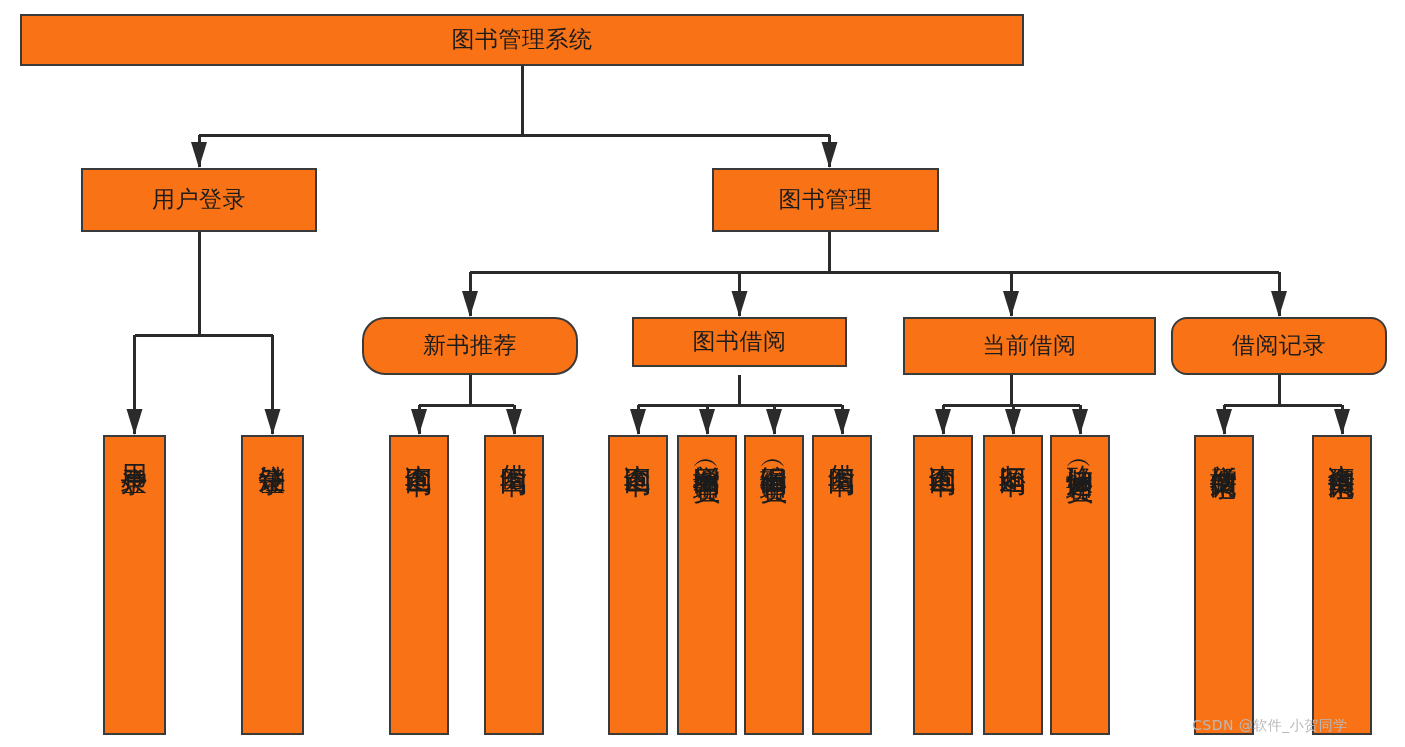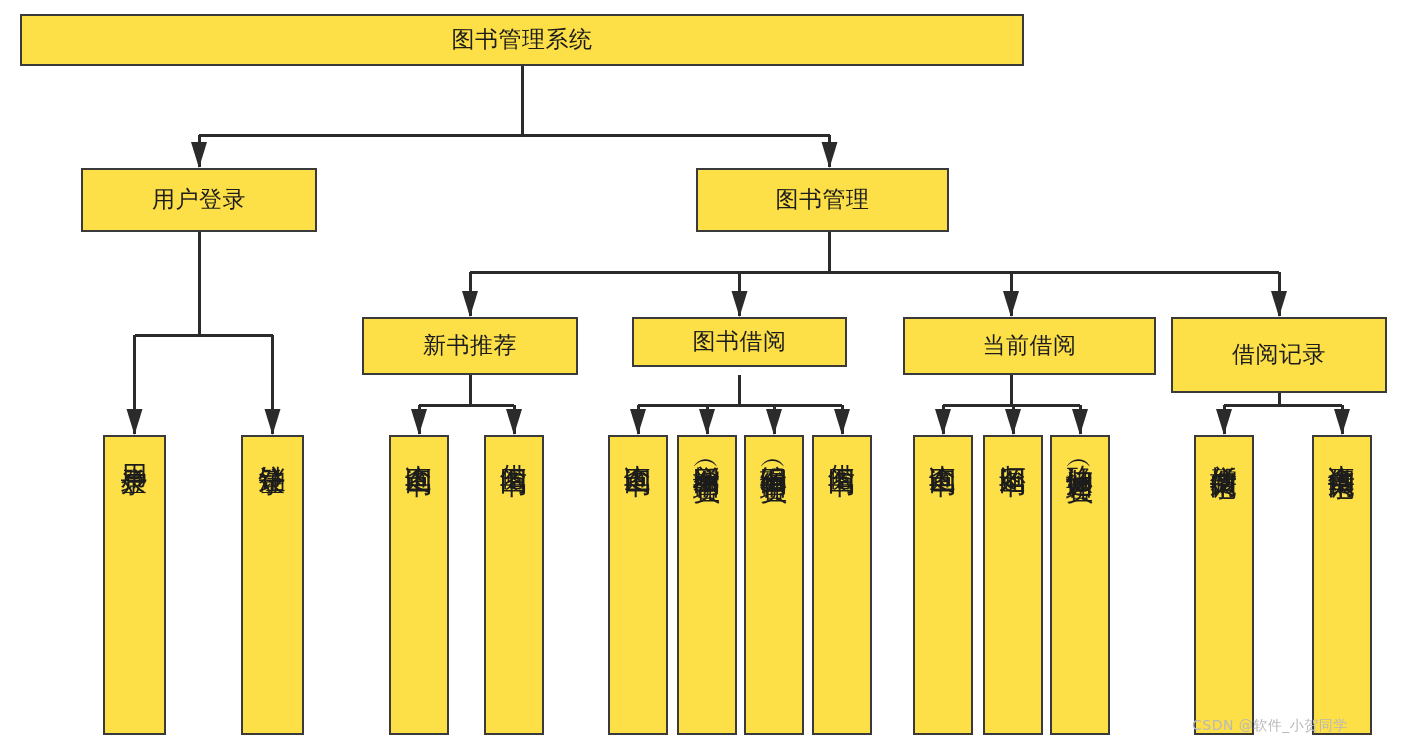--- a/index.html
+++ b/index.html
@@ -22,21 +22,21 @@
     position: absolute;
     left: 0;
     top: 0;
     width: 1405px;
     height: 747px;
     pointer-events: none;
   }
   .node {
     position: absolute;
     box-sizing: border-box;
-    background: #fde047;
+    background: #f97316;
     border: 2px solid #3a3a3a;
     display: flex;
     align-items: center;
     justify-content: center;
     color: #1c1c1c;
   }
   .node .label {
     display: block;
     text-align: center;
     line-height: 1.18;
@@ -126,33 +126,33 @@
       <line x1="1342" y1="405" x2="1342" y2="434" stroke="#2b2b2b" stroke-width="3" shape-rendering="crispEdges"></line>
       <path d="M1334,409 L1350,409 L1342,435 Z" fill="#2b2b2b"></path>
     </svg>
   <div id="nodes">
       <div class="node horiz" style="left: 20px; top: 14px; width: 1004px; height: 52px;">
         <span class="label">图书管理系统</span>
       </div>
       <div class="node horiz" style="left: 81px; top: 168px; width: 236px; height: 64px;">
         <span class="label">用户登录</span>
       </div>
-      <div class="node horiz" style="left: 696px; top: 168px; width: 253px; height: 64px;">
+      <div class="node horiz" style="left: 712px; top: 168px; width: 227px; height: 64px;">
         <span class="label">图书管理</span>
       </div>
-      <div class="node horiz" style="left: 362px; top: 317px; width: 216px; height: 58px;">
+      <div class="node horiz" style="left: 362px; top: 317px; width: 216px; height: 58px; border-radius: 23px;">
         <span class="label">新书推荐</span>
       </div>
       <div class="node horiz" style="left: 632px; top: 317px; width: 215px; height: 50px;">
         <span class="label">图书借阅</span>
       </div>
       <div class="node horiz" style="left: 903px; top: 317px; width: 253px; height: 58px;">
         <span class="label">当前借阅</span>
       </div>
-      <div class="node horiz" style="left: 1171px; top: 317px; width: 216px; height: 76px;">
+      <div class="node horiz" style="left: 1171px; top: 317px; width: 216px; height: 58px; border-radius: 16px;">
         <span class="label">借阅记录</span>
       </div>
       <div class="node vert" style="left: 103px; top: 435px; width: 63px; height: 300px;">
         <span class="label">用户登录</span>
       </div>
       <div class="node vert" style="left: 241px; top: 435px; width: 63px; height: 300px;">
         <span class="label">注销登录</span>
       </div>
       <div class="node vert" style="left: 389px; top: 435px; width: 60px; height: 300px;">
         <span class="label">查询图书</span>

